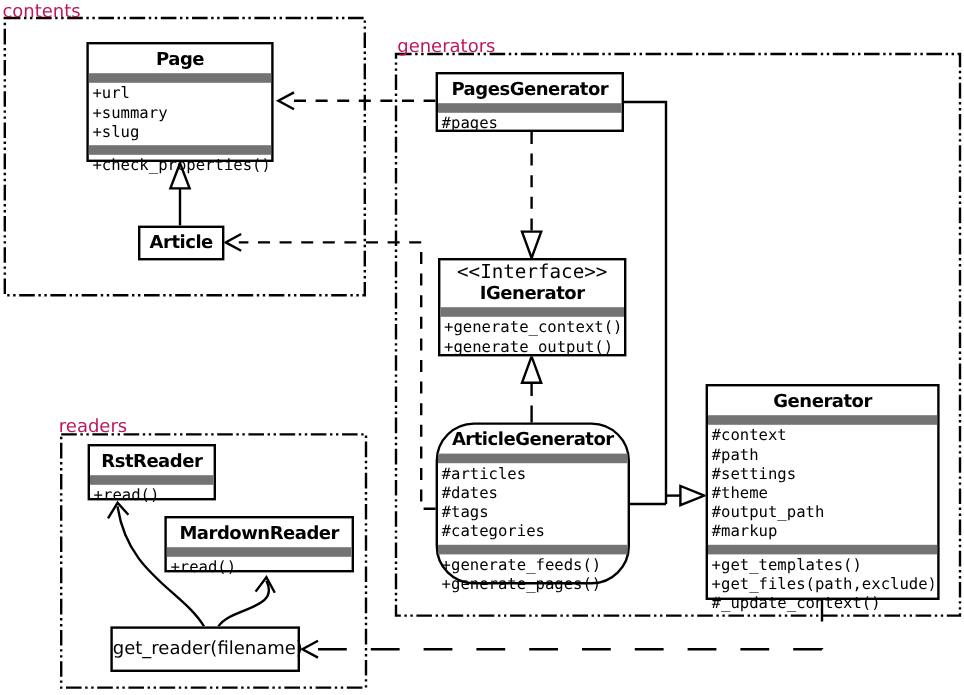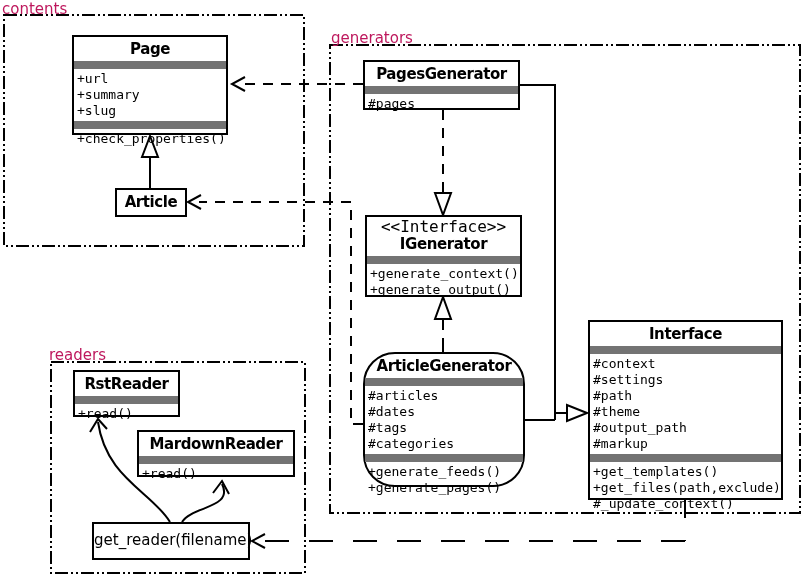--- a/index.html
+++ b/index.html
@@ -137,25 +137,25 @@
     <div class="member">#tags</div>
     <div class="member">#categories</div>
   </div>
   <div class="uml-sec">
     <div class="member">+generate_feeds()</div>
     <div class="member">+generate_pages()</div>
   </div>
 </div>
 
 <div class="uml-box" style="left:588px; top:320px; width:195px; height:180px;">
-  <div class="uml-title">Interface</div>
+  <div class="uml-title">Generator</div>
   <div class="uml-sec">
     <div class="member">#context</div>
+    <div class="member">#path</div>
     <div class="member">#settings</div>
-    <div class="member">#path</div>
     <div class="member">#theme</div>
     <div class="member">#output_path</div>
     <div class="member">#markup</div>
   </div>
   <div class="uml-sec">
     <div class="member">+get_templates()</div>
     <div class="member">+get_files(path,exclude)</div>
     <div class="member">#_update_context()</div>
   </div>
 </div>

